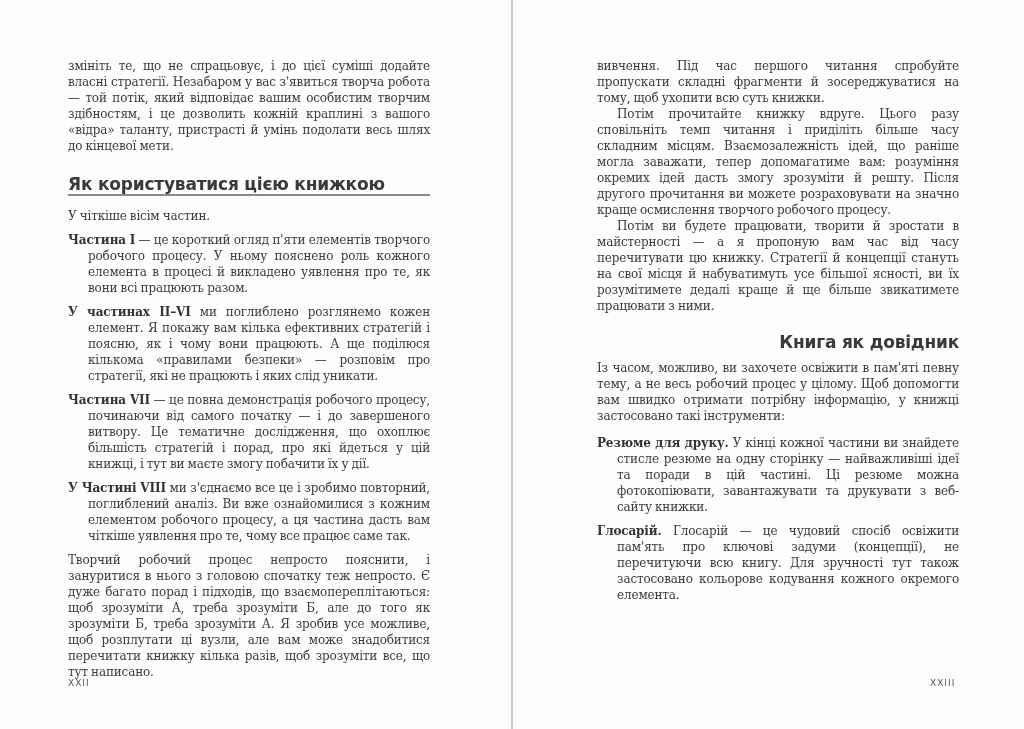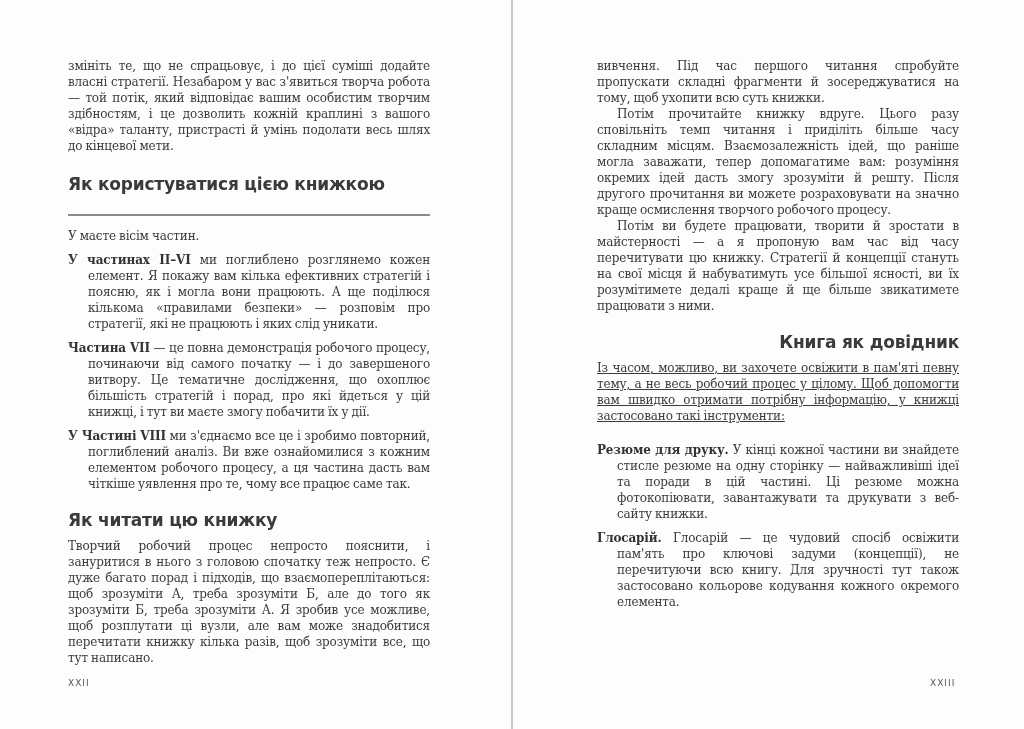--- a/index.html
+++ b/index.html
@@ -24,21 +24,21 @@
   }
   p.indent { text-indent:20px; }
   .def { padding-left:20px; text-indent:-20px; margin-bottom:8px; }
   .def b { font-weight:bold; color:#333; }
   h2 {
     font-family:"DejaVu Sans", "Liberation Sans", sans-serif;
     font-weight:bold; font-size:17px; color:#3a3a3a; margin:0;
     letter-spacing:-0.2px;
   }
   h2.underlined {
-    border-bottom:2px solid #8a8a8a; padding-bottom:20px;
+    border-bottom:2px solid #8a8a8a; padding-bottom:0;
   }
   .folio {
     position:absolute; top:678px;
     font-family:"DejaVu Sans", "Liberation Sans", sans-serif;
     font-size:9px; letter-spacing:1px; color:#555;
   }
   .folio.left { left:68px;text-align:right; }
   .folio.right { left:930px; }
 </style>
 </head>
@@ -46,43 +46,43 @@
 
 <div class="spread">
 
   <div class="divider"></div>
 
   <div class="page left">
     <p>змініть те, що не спрацьовує, і до цієї суміші додайте власні стратегії. Незабаром у вас з'явиться творча робота — той потік, який відповідає вашим особистим творчим здібностям, і це дозволить кожній краплині з вашого «відра» таланту, пристрасті й умінь подолати весь шлях до кінцевої мети.</p>
 
     <h2 class="underlined" style="margin-top:20px;">Як користуватися цією книжкою</h2>
 
-    <p style="margin-top:12px; margin-bottom:8px;">У маєте вісім частин.</p>
+    <p style="margin-top:12px; margin-bottom:8px;">У чіткіше вісім частин.</p>
 
+    <p class="def"><b>Частина I</b><span> — це короткий огляд п'яти елементів творчого робочого процесу. У ньому пояснено роль кожного елемента в процесі й викладено уявлення про те, як вони всі працюють разом.</span></p>
 
-    <p class="def"><b><span>У </span><span>частинах II–VI</span></b><span> ми поглиблено розглянемо кожен елемент. Я покажу вам кілька ефективних стратегій і поясню, як і могла вони працюють. А ще поділюся кількома «правилами безпеки» — розповім про стратегії, які не працюють і яких слід уникати.</span></p>
+    <p class="def"><b><span>У </span><span>частинах II–VI</span></b><span> ми поглиблено розглянемо кожен елемент. Я покажу вам кілька ефективних стратегій і поясню, як і чому вони працюють. А ще поділюся кількома «правилами безпеки» — розповім про стратегії, які не працюють і яких слід уникати.</span></p>
 
     <p class="def"><b>Частина VII</b><span> — це повна демонстрація робочого процесу, починаючи від самого початку — і до завершеного витвору. Це тематичне дослідження, що охоплює більшість стратегій і порад, про які йдеться у цій книжці, і тут ви маєте змогу побачити їх у дії.</span></p>
 
     <p class="def"><b><span>У </span><span>Частині VIII</span></b><span> ми з'єднаємо все це і зробимо повторний, поглиблений аналіз. Ви вже ознайомилися з кожним елементом робочого процесу, а ця частина дасть вам чіткіше уявлення про те, чому все працює саме так.</span></p>
 
-    <h2 style="margin-top:18px; margin-bottom:8px;">Як читати цю книжку</h2>
 
     <p>Творчий робочий процес непросто пояснити, і зануритися в нього з головою спочатку теж непросто. Є дуже багато порад і підходів, що взаємопереплітаються: щоб зрозуміти А, треба зрозуміти Б, але до того як зрозуміти Б, треба зрозуміти А. Я зробив усе можливе, щоб розплутати ці вузли, але вам може знадобитися перечитати книжку кілька разів, щоб зрозуміти все, що тут написано.</p>
 
   </div>
 
   <div class="page right">
     <p>вивчення. Під час першого читання спробуйте пропускати складні фрагменти й зосереджуватися на тому, щоб ухопити всю суть книжки.</p>
     <p class="indent">Потім прочитайте книжку вдруге. Цього разу сповільніть темп читання і приділіть більше часу складним місцям. Взаємозалежність ідей, що раніше могла заважати, тепер допомагатиме вам: розуміння окремих ідей дасть змогу зрозуміти й решту. Після другого прочитання ви можете розраховувати на значно краще осмислення творчого робочого процесу.</p>
     <p class="indent">Потім ви будете працювати, творити й зростати в майстерності — а я пропоную вам час від часу перечитувати цю книжку. Стратегії й концепції стануть на свої місця й набуватимуть усе більшої ясності, ви їх розумітимете дедалі краще й ще більше звикатимете працювати з ними.</p>
 
     <h2 style="margin-top:18px; margin-bottom:8px;text-align:right;">Книга як довідник</h2>
 
-    <p style="margin-bottom:18px;text-decoration:underline;">Із часом, можливо, ви захочете освіжити в пам'яті певну тему, а не весь робочий процес у цілому. Щоб допомогти вам швидко отримати потрібну інформацію, у книжці застосовано такі інструменти:</p>
+    <p style="margin-bottom:11px;">Із часом, можливо, ви захочете освіжити в пам'яті певну тему, а не весь робочий процес у цілому. Щоб допомогти вам швидко отримати потрібну інформацію, у книжці застосовано такі інструменти:</p>
 
 
     <p class="def"><b>Резюме для друку.</b><span> У кінці кожної частини ви знайдете стисле резюме на одну сторінку — найважливіші ідеї та поради в цій частині. Ці резюме можна фотокопіювати, завантажувати та друкувати з веб-сайту книжки.</span></p>
 
     <p class="def"><b>Глосарій.</b><span> Глосарій — це чудовий спосіб освіжити пам'ять про ключові задуми (концепції), не перечитуючи всю книгу. Для зручності тут також застосовано кольорове кодування кожного окремого елемента.</span></p>
 
   </div>
 
   <div class="folio left">XXII</div>
   <div class="folio right">XXIII</div>

